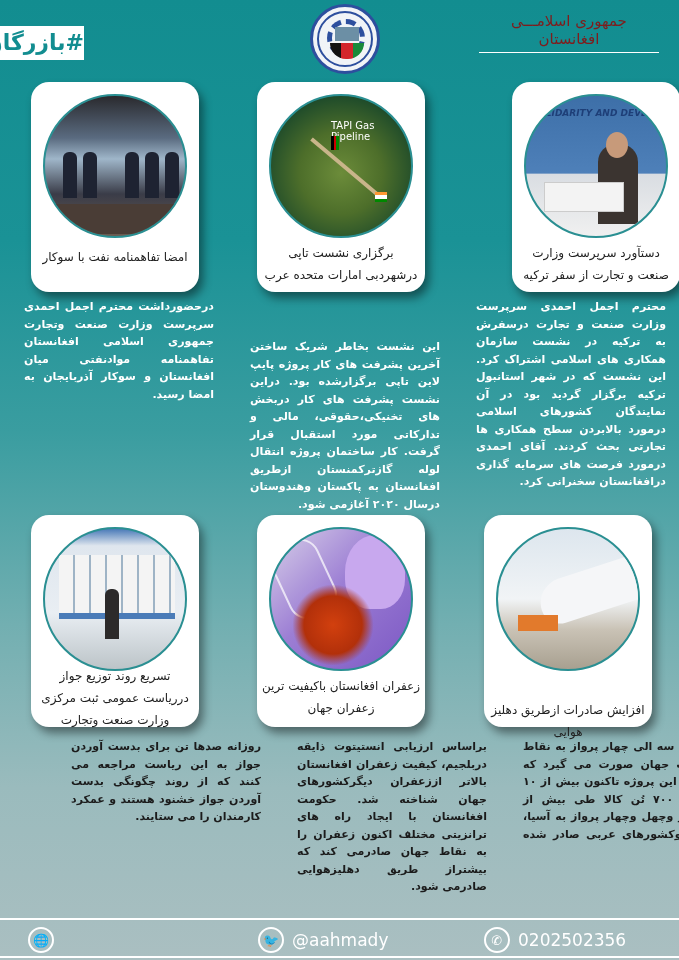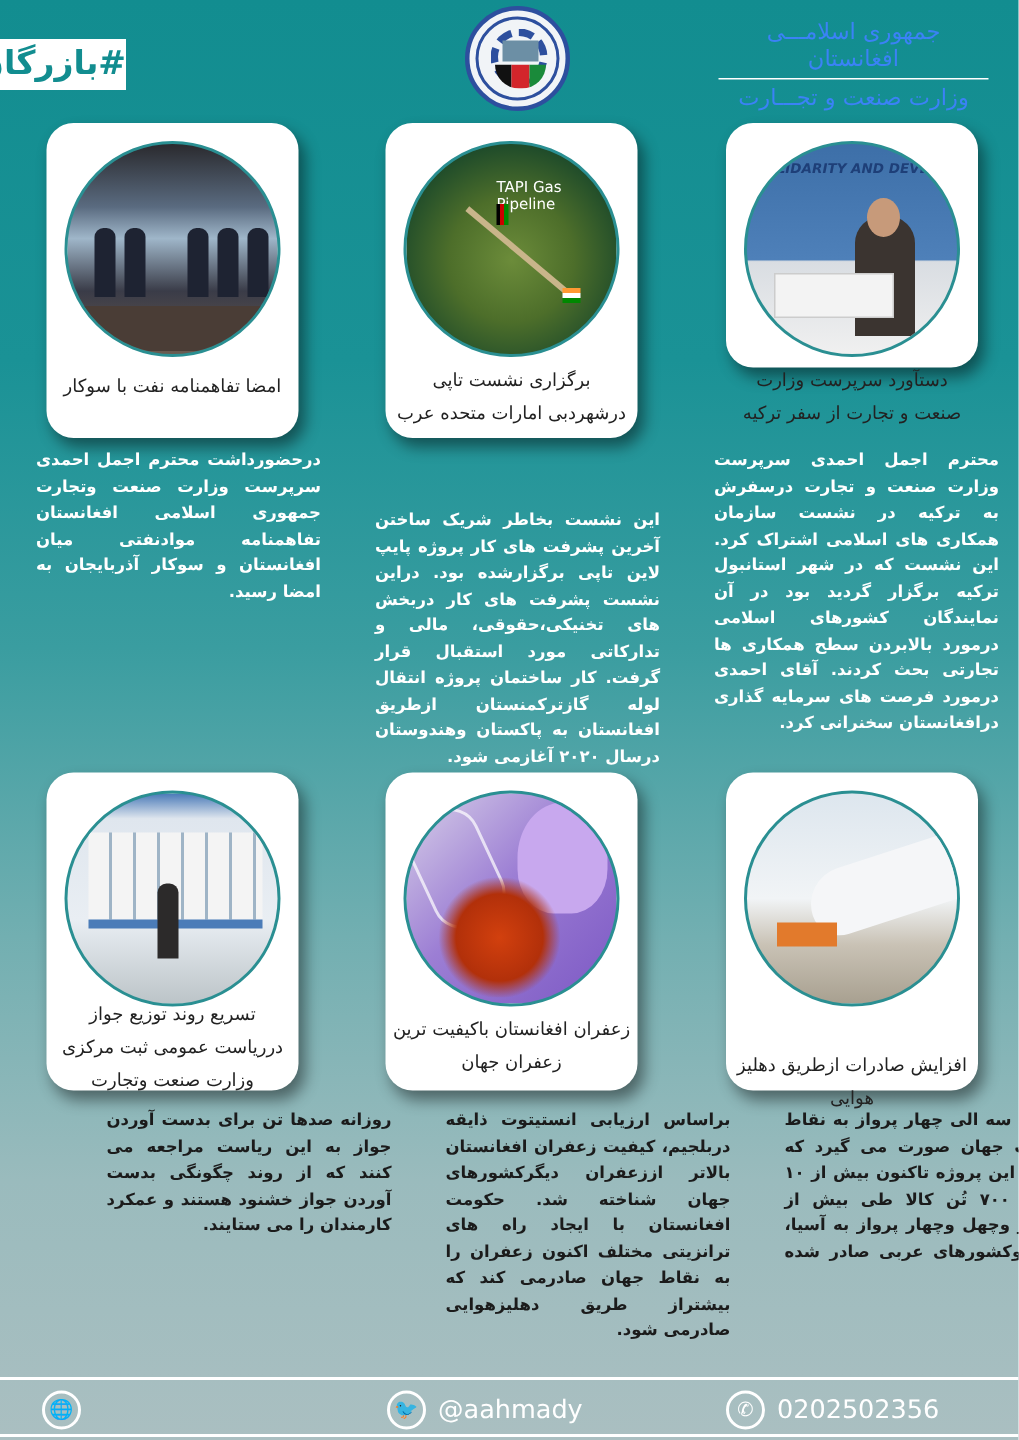--- a/index.html
+++ b/index.html
@@ -19,21 +19,21 @@
   .logo {
     position: absolute; left: 310px; top: 4px; width: 70px; height: 70px; border-radius: 50%;
     background: #f1f4f7; border: 3px solid #2d4f9e;
     overflow: hidden;
   }
   .logo .ring { position:absolute; inset:4px; border-radius:50%; border:2px solid #2d4f9e; }
   .logo .gear { position:absolute; left:14px; top:12px; width:38px; height:38px; border-radius:50%; border:5px dashed #2d4f9e; }
   .logo .factory { position:absolute; left:22px; top:20px; width:24px; height:14px; background:#6c8fa5; }
   .logo .flag { position:absolute; left:17px; top:36px; width:34px; height:16px; display:flex; border-radius: 0 0 17px 17px; overflow:hidden; }
   .logo .flag i { flex:1; display:block; }
-  .title-block { position: absolute; right: 20px; top: 12px; width: 180px; text-align: center; direction: rtl; color: #3b82f6; }
+  .title-block { position: absolute; right: 20px; top: 12px; width: 180px; text-align: center; direction: rtl; color: #7f1d1d; }
   .title-line1 { font-size: 15px; padding-bottom: 4px; border-bottom: 1px solid #ffffff; }
   .title-line2 { font-size: 15px; padding-top: 3px; }
 
   .card {
     position: absolute; width: 168px; background: #ffffff; border-radius: 18px;
     box-shadow: 4px 6px 10px rgba(0,0,0,0.45);
   }
   .photo {
     position: absolute; left: 12px; top: 12px; width: 144px; height: 144px; border-radius: 50%;
     border: 2px solid #2a8f92; overflow: hidden;
@@ -96,25 +96,24 @@
     <div class="gear"></div>
     <div class="factory"></div>
     <div class="flag">
       <i style="background:#111"></i>
         <i style="background:#d3252b"></i>
         <i style="background:#1a8a3a"></i>
     </div>
   </div>
   <div class="title-block">
     <div class="title-line1">جمهوری اسلامـــی افغانستان</div>
-    <div class="title-line2">وزارت صنعت و تجـــارت</div>
   </div>
 </div>
 
-<div class="card" style="left:484px; top:82px; height:163px;">
+<div class="card" style="left:512px; top:82px; height:210px;">
   <div class="photo ph-speech">
     <div class="banner">SOLIDARITY AND DEVELO</div>
     <div class="man"></div>
     <div class="head"></div>
     <div class="podium"></div>
   </div>
   <div class="card-title" style="top:160px;">دستآورد سرپرست وزارت صنعت و تجارت از سفر ترکیه</div>
 </div>
 <div class="body-text light" style="left:476px; top:298px;">محترم اجمل احمدی سرپرست وزارت صنعت و تجارت درسفرش به ترکیه در نشست سازمان همکاری های اسلامی اشتراک کرد. این نشست که در شهر استانبول ترکیه برگزار گردید بود در آن نمایندگان کشورهای اسلامی درمورد بالابردن سطح همکاری ها تجارتی بحث کردند. آقای احمدی درمورد فرصت های سرمایه گذاری درافغانستان سخنرانی کرد.</div>
 

